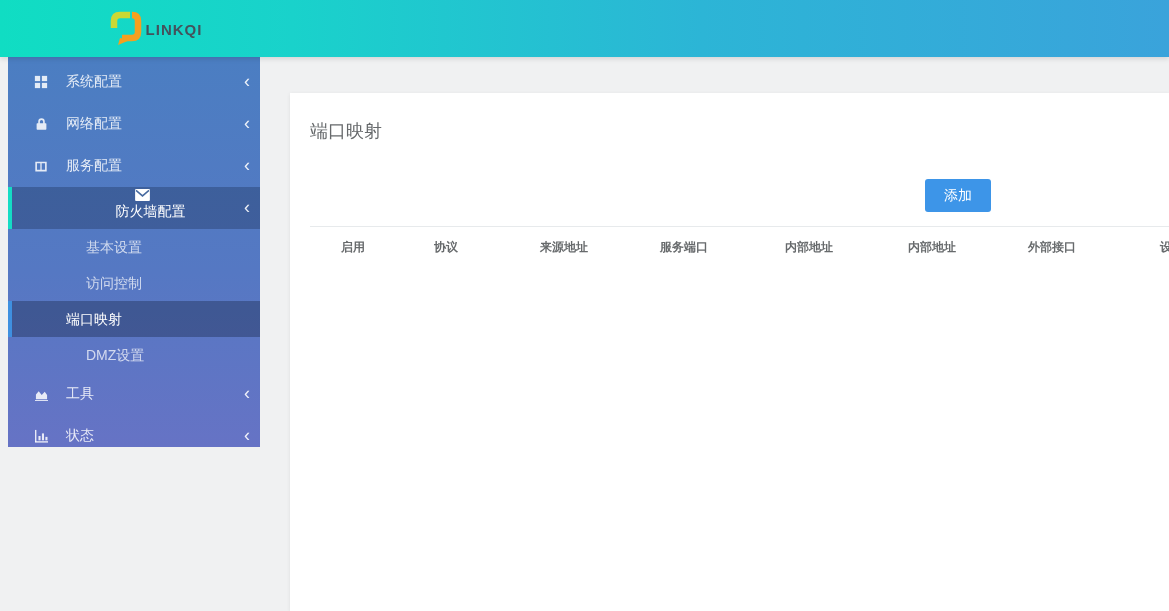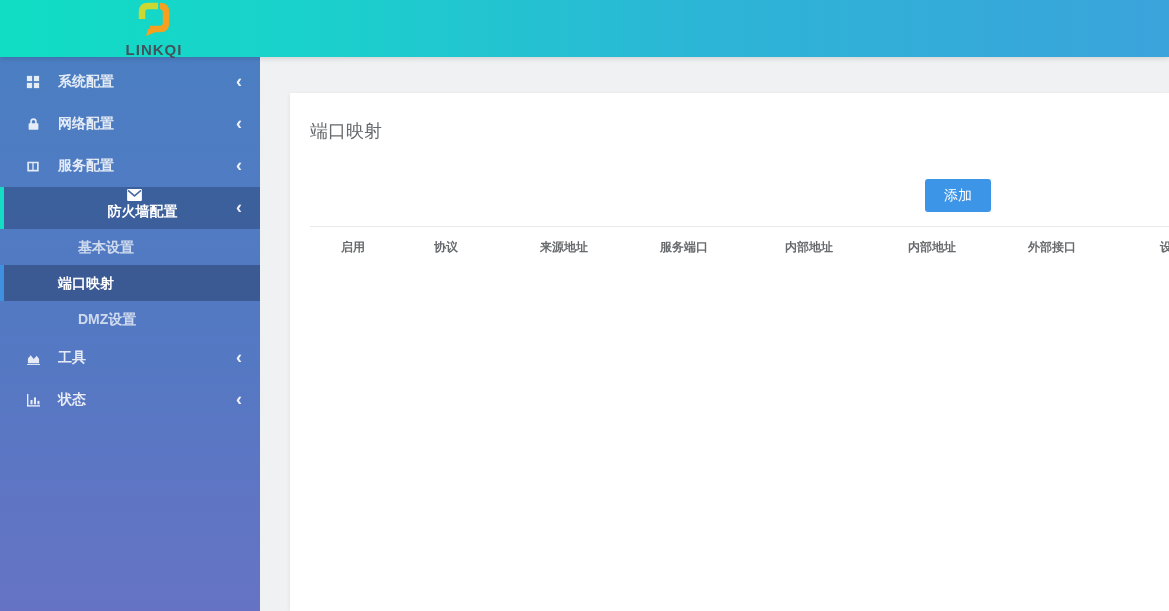--- a/index.html
+++ b/index.html
@@ -3,30 +3,30 @@
 <meta charset="utf-8">
 <style>
   * { margin:0; padding:0; box-sizing:border-box; }
   html,body { width:1169px; height:611px; overflow:hidden; font-family:"Liberation Sans","DejaVu Sans",sans-serif; background:#f0f1f2; }
   .app { position:relative; width:1169px; height:611px; }
 
   
   .header { position:absolute; top:0; left:0; width:1169px; height:57px;
     background:linear-gradient(90deg,#10ddc3 0%,#19d2cb 25%,#2cb5d6 60%,#3aa3db 100%);
     display:flex; align-items:stretch; box-shadow:0 2px 5px rgba(0,0,0,.12); z-index:5; }
-  .logo-block { width:260px; display:flex; flex-direction:column; align-items:center; justify-content:center;padding-left:48px; }
+  .logo-block { width:260px; display:flex; flex-direction:row; align-items:center; justify-content:center;padding-left:48px; }
   .logo-text { font-size:15px; font-weight:bold; color:#44525c; letter-spacing:1px; margin-top:1px; }
   .header-main { flex:1; display:flex; align-items:center; padding-left:30px; }
   .hamburger { width:16px; height:12px; display:flex; flex-direction:column; justify-content:space-between; cursor:pointer; margin-right:15px; }
   .hamburger i { display:block; height:2px; background:#fff; border-radius:1px; }
   .header-title { color:#ffffff; font-size:18px; }
 
   
-  .sidebar { position:absolute; top:57px; left:0; width:260px; height:554px;
-    background:linear-gradient(180deg,#4b7ec2 0%,#5578c3 55%,#6673c5 100%); padding-top:4px;font-weight:bold; }
+  .sidebar { position:absolute; top:57px; left:8px; width:260px; height:390px;
+    background:linear-gradient(180deg,#4b7ec2 0%,#5578c3 55%,#6673c5 100%); padding-top:4px; }
   .nav-item { height:42px; display:flex; align-items:center; padding-left:25px; color:rgba(255,255,255,.85);
     font-size:14px; cursor:pointer; position:relative; }
   .nav-item .nav-icon { width:16px; height:16px; margin-right:17px; display:flex; align-items:center; justify-content:center; }
   .nav-item .nav-icon svg { display:block; }
   .nav-chevron { position:absolute; right:18px; top:50%; transform:translateY(-54%); font-size:18px; line-height:1; color:rgba(255,255,255,.9); }
   .nav-item.active { background:rgba(18,34,66,.30); color:#fff; border-left:4px solid #15dcc5; padding-left:21px;flex-direction:column; }
   .sub-item { height:36px; line-height:36px; padding-left:78px; font-size:14px; color:rgba(255,255,255,.72); cursor:pointer; }
   .sub-item.active { background:rgba(16,28,56,.34); color:#ffffff; border-left:4px solid #3f90e0; padding-left:54px; }
 
   
@@ -105,20 +105,21 @@
         <svg width="15" height="12" viewBox="0 0 16 13" fill="currentColor">
           <rect x="0" y="0" width="16" height="13" rx="1"></rect>
           <polyline points="1,1.5 8,7.5 15,1.5" fill="none" stroke="#46699f" stroke-width="1.6"></polyline>
         </svg>
       </span>
       <span class="nav-label">防火墙配置</span>
       <span class="nav-chevron">‹</span>
     </div>
 
     <div class="sub-item">基本设置</div>
+    <div class="sub-item">访问控制</div>
     <div class="sub-item active">端口映射</div>
     <div class="sub-item">DMZ设置</div>
 
     <div class="nav-item">
       <span class="nav-icon">
         <svg width="15" height="13" viewBox="0 0 16 14" fill="currentColor">
           <path d="M1 13h14v1H1z"></path>
           <path d="M2 12V7l3-3.5 3.2 4L11.5 4 14 7.5V12H2z"></path>
         </svg>
       </span>

